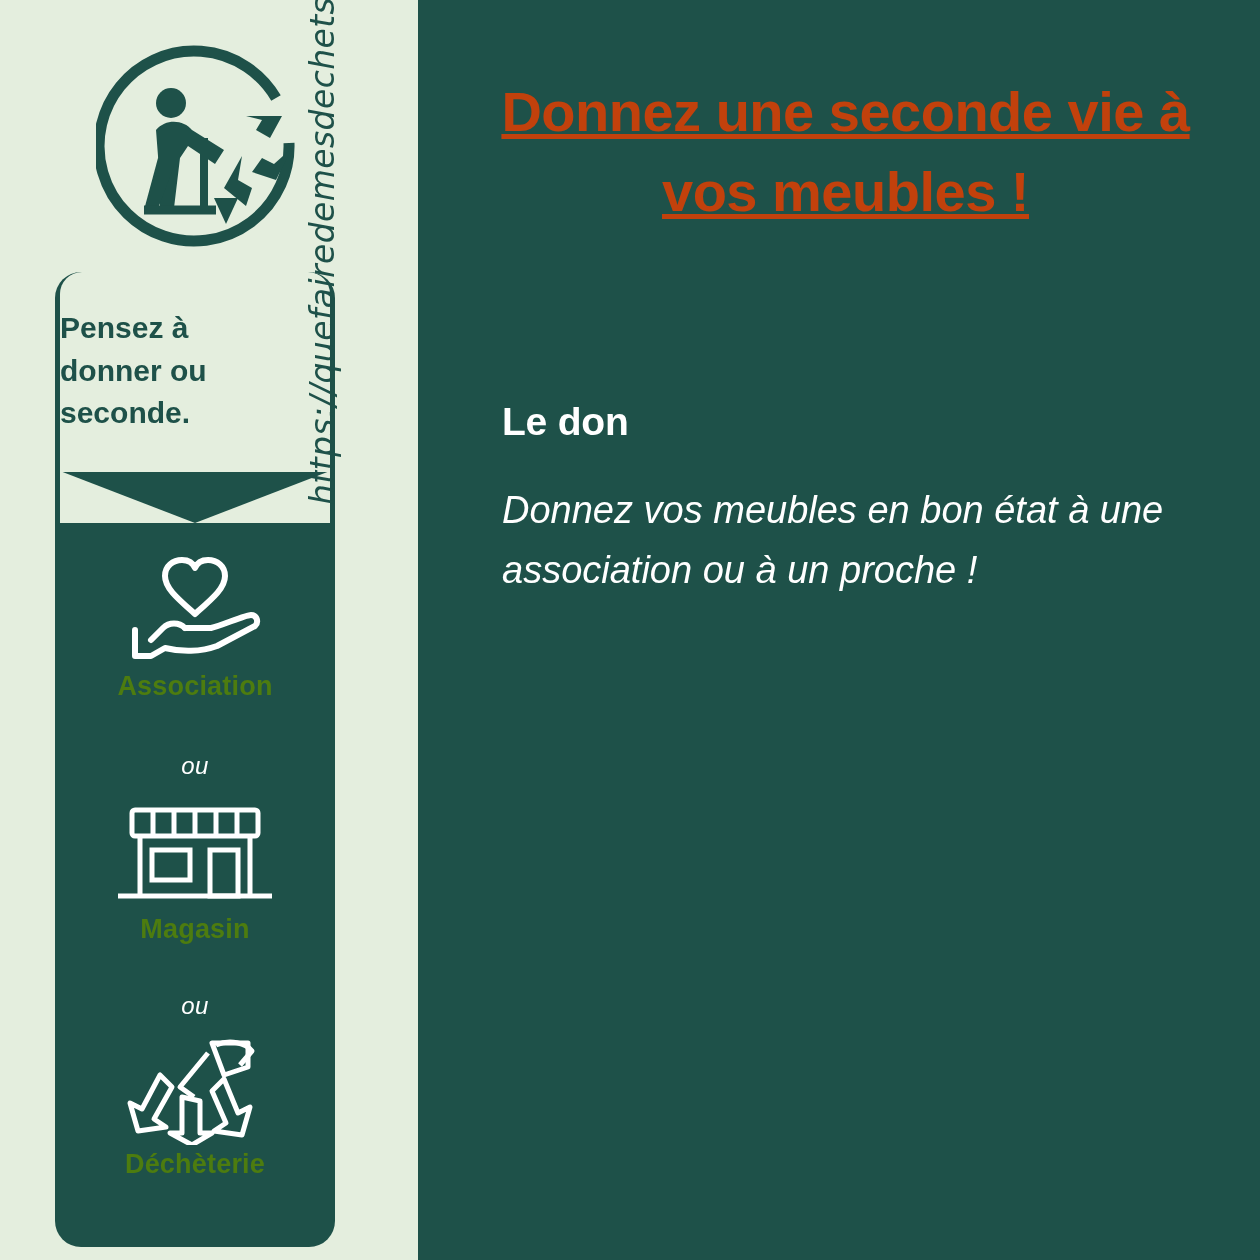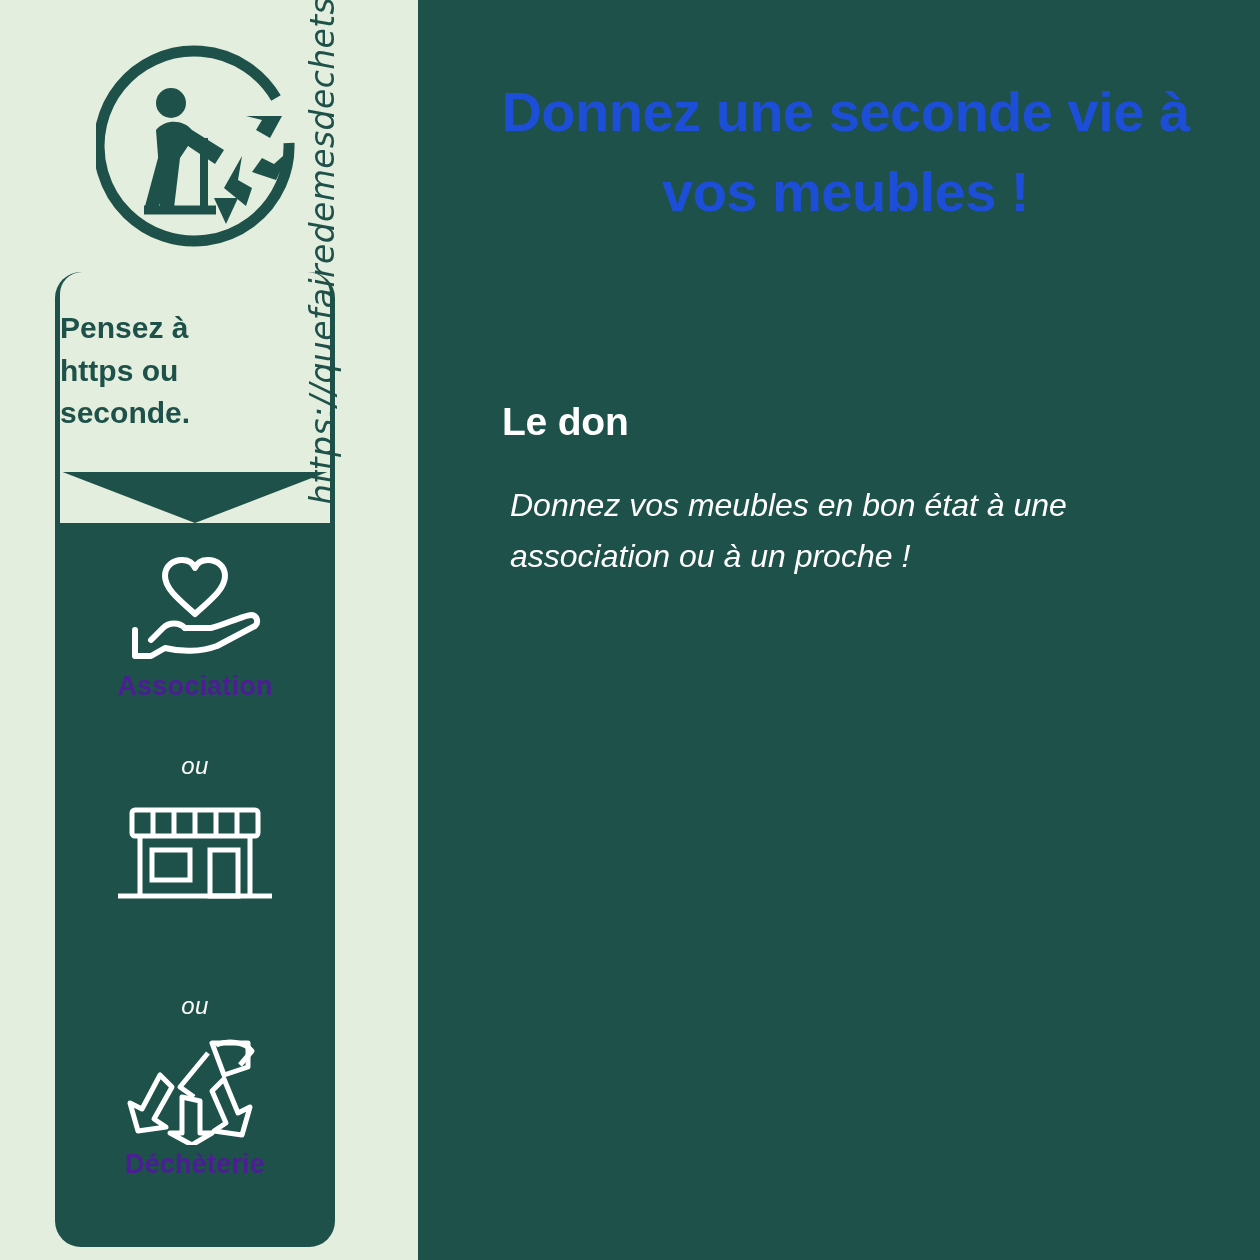--- a/index.html
+++ b/index.html
@@ -89,21 +89,21 @@
     color: #ffffff;
   }
   .step .icon {
     display: block;
     margin: 0 auto;
   }
   .step-label {
     display: block;
     font-size: 27px;
     font-weight: bold;
-    color: #4c1d95;
+    color: #4d7c0f;
     letter-spacing: .2px;
   }
   .step-assoc { top: 552px; }
   .step-magasin { top: 800px; }
   .step-decheterie { top: 1035px; }
 
   .ou {
     position: absolute;
     width: 280px;
     left: 55px;
@@ -131,45 +131,46 @@
     letter-spacing: .4px;
     white-space: nowrap;
   }
 
   
   .headline {
     position: absolute;
     left: 458px; top: 72px;
     width: 775px;
     text-align: center;
-    color: #1d4ed8;
+    color: #c2410c;
     font-size: 56px;
     font-weight: bold;
     line-height: 1.42;
     letter-spacing: -.5px;
+    text-decoration: underline;
   }
 
   
   .section {
     position: absolute;
     left: 502px;
     width: 700px;
     color: #ffffff;
   }
   .section-1 { top: 400px; }
   .section-2 { top: 805px; }
   .section h2 {
     margin: 0 0 36px 0;
     font-size: 39px;
     font-weight: bold;
     letter-spacing: -.2px;
   }
   .section p {
-    margin: 8px;
-    font-size: 32px;
+    margin: 0;
+    font-size: 38px;
     font-style: italic;
     line-height: 1.58;
     font-weight: 400;
   }
 </style>
 </head>
 <body>
 
 <div class="poster">
 
@@ -197,21 +198,21 @@
     </svg>
   </div>
 
   <div class="green-column"></div>
 
   <div class="callout">
     <div class="callout-body"></div>
     <div class="callout-notch"></div>
     <div class="callout-text">
       <span>Pensez à</span><br>
-      <span>https ou</span><br>
+      <span>donner ou</span><br>
       <span>seconde.</span>
     </div>
   </div>
 
   <div class="step step-assoc">
     <span class="icon">
       <svg width="140" height="115" viewBox="0 0 140 115" aria-hidden="true">
         <path d="M70 62 C 52 46, 40 36, 40 24 C 40 14, 48 8, 57 8 C 63 8, 68 11, 70 16 C 72 11, 77 8, 83 8 C 92 8, 100 14, 100 24 C 100 36, 88 46, 70 62 Z" fill="none" stroke="#ffffff" stroke-width="6" stroke-linejoin="round"></path>
         <path d="M10 78 L 10 104 L 26 104 L 40 96 C 56 100, 76 100, 92 94 L 130 74 C 134 70, 132 63, 126 63 C 120 63, 96 74, 86 76 L 60 76" fill="none" stroke="#ffffff" stroke-width="6" stroke-linejoin="round" stroke-linecap="round"></path>
         <path d="M60 76 C 54 70, 44 70, 38 76 L 26 88" fill="none" stroke="#ffffff" stroke-width="6" stroke-linecap="round"></path>
@@ -228,20 +229,21 @@
         <g fill="none" stroke="#ffffff" stroke-width="5">
           <rect x="22" y="10" width="126" height="26" rx="3"></rect>
           <path d="M43 10 L 43 36 M64 10 L 64 36 M85 10 L 85 36 M106 10 L 106 36 M127 10 L 127 36"></path>
           <path d="M30 36 L 30 96 M140 36 L 140 96"></path>
           <rect x="42" y="50" width="38" height="30"></rect>
           <rect x="100" y="50" width="28" height="46"></rect>
           <path d="M8 96 L 162 96"></path>
         </g>
       </svg>
     </span>
+    <span class="step-label">Magasin</span>
   </div>
 
   <div class="ou ou-2">ou</div>
 
   <div class="step step-decheterie">
     <span class="icon">
       <svg width="150" height="110" viewBox="0 0 150 110" aria-hidden="true">
         <g fill="none" stroke="#ffffff" stroke-width="5" stroke-linejoin="round">
           <path d="M92 8 L 128 8 L 128 32 L 104 40 Z" fill="#ffffff" fill-opacity="0"></path>
           <path d="M96 10 C 110 4, 126 8, 132 16 L 120 30"></path>

